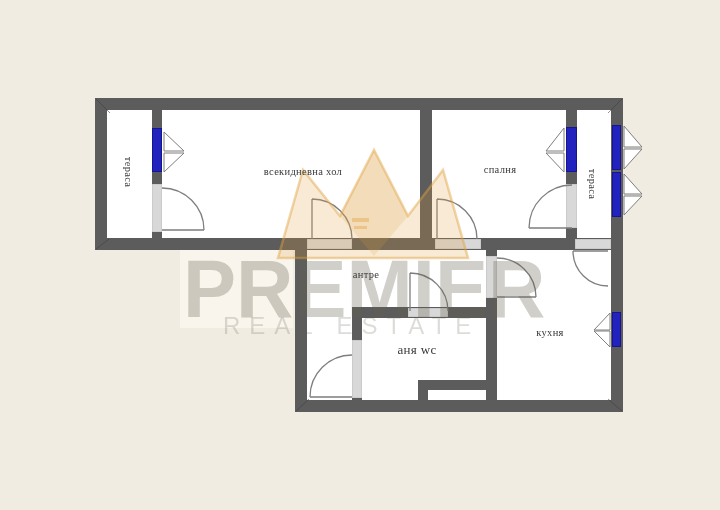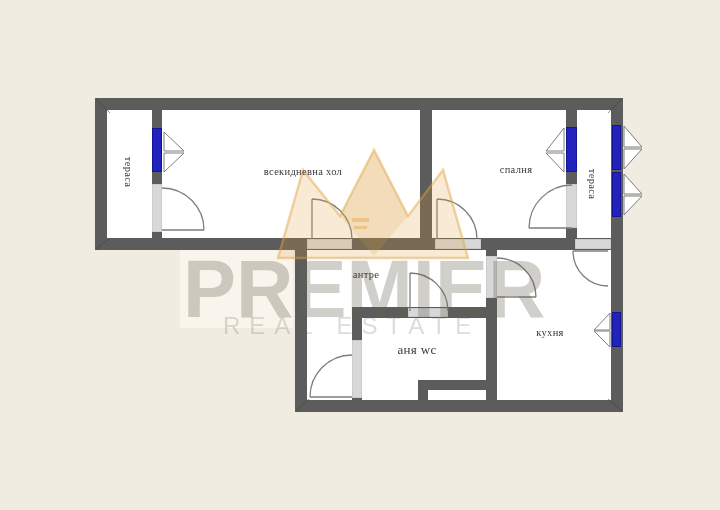--- a/index.html
+++ b/index.html
@@ -117,17 +117,17 @@
     <rect class="logo-mark" x="352" y="218" width="17" height="4"></rect>
     <rect class="logo-mark" x="354" y="226" width="13" height="3"></rect>
   </g>
 </svg>
 
 <div class="abs wm-brand" style="left:183px;top:248px;">PREMIER</div>
 <div class="abs wm-tagline" style="left:223px;top:314px;">REAL ESTATE</div>
 
 <div class="abs label vert" style="left:128px;top:172px;">тераса</div>
 <div class="abs label" style="left:303px;top:171px;">всекидневна хол</div>
-<div class="abs label" style="left:500px;top:169px;margin-left:16px;">спалня</div>
+<div class="abs label" style="left:500px;top:169px;">спалня</div>
 <div class="abs label vert" style="left:592px;top:184px;">тераса</div>
 <div class="abs label" style="left:346px;top:274px;margin-left:20px;">антре</div>
 <div class="abs label" style="font-size:13px;left:417px;top:350px;">аня wc</div>
 <div class="abs label" style="left:550px;top:323px;margin-top:9px;">кухня</div>
 
 </body></html>

